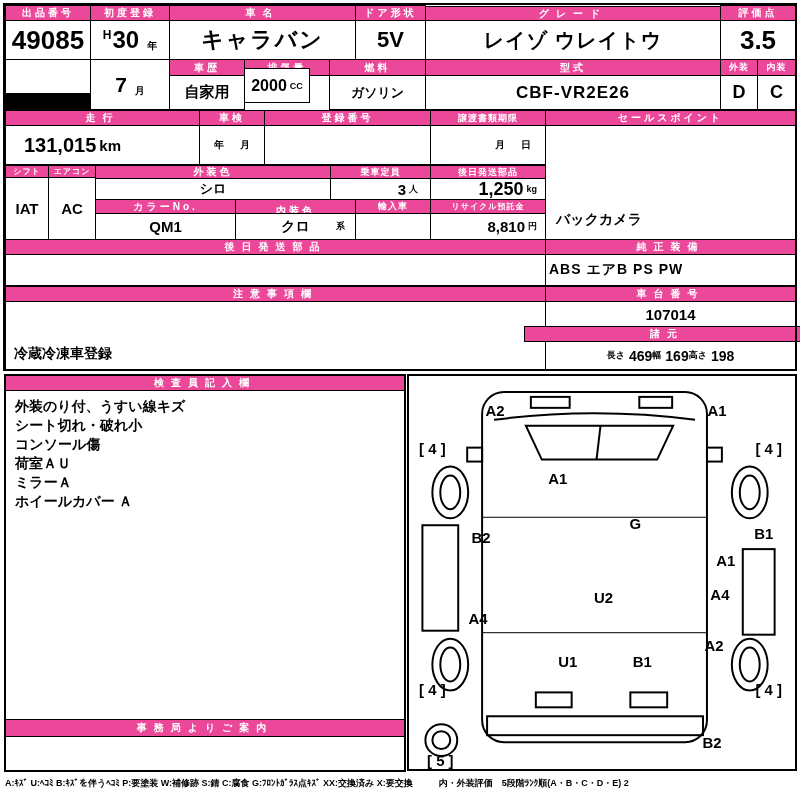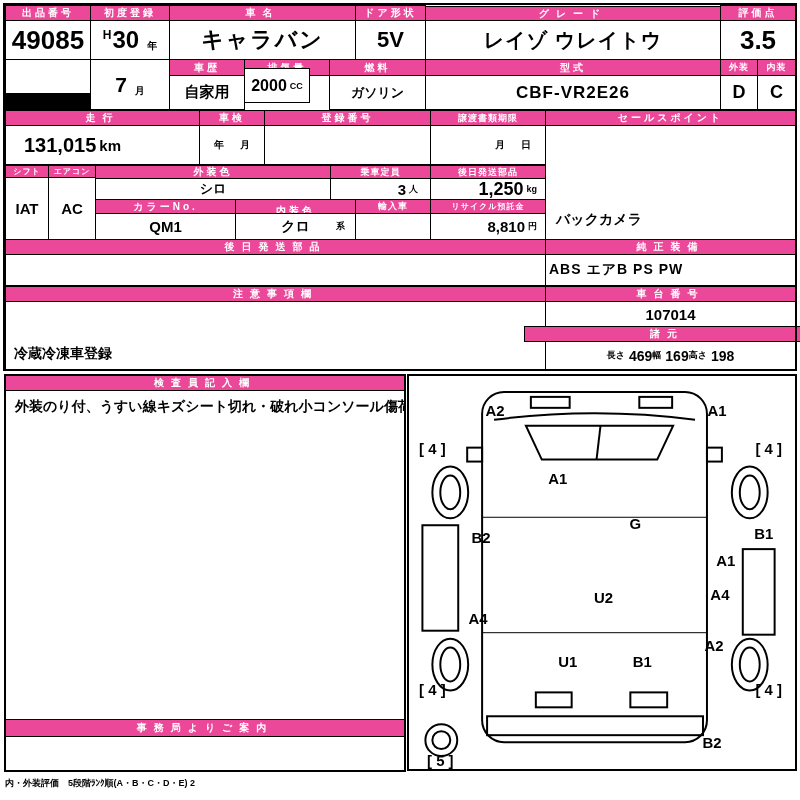--- a/index.html
+++ b/index.html
@@ -10,21 +10,21 @@
   .hdr{background:#ec4899;color:#fff;font-weight:bold;font-size:10px;letter-spacing:3px}
   .hdr.wide{letter-spacing:7px}
   .hdr.tight{letter-spacing:1px;font-size:9px}
   .blackfill{background:#000}
   .val{font-weight:bold}
   .left{justify-content:flex-start}
   .right{justify-content:flex-end}
   .topalign{align-items:flex-end}
   .unit{font-size:9px;font-weight:bold;margin-left:3px}
   .frame{position:absolute;border:2px solid #000;background:transparent;pointer-events:none;box-sizing:border-box}
-  .notes{align-items:flex-start;justify-content:flex-start;padding:6px 9px}
+  .notes{flex-direction:column;align-items:flex-start;justify-content:flex-start;padding:6px 9px}
   .note-line{font-weight:bold;font-size:14px;line-height:19px;white-space:nowrap}
   .era{font-size:12px;font-weight:bold;align-self:flex-start;margin-top:7px;margin-right:1px}
   .smallunit-low{font-size:10px;font-weight:bold;margin-left:8px;margin-top:12px}
   .suffix-right{position:absolute;right:10px;font-size:9px;font-weight:bold}
   .spec-pair{display:flex;align-items:center;gap:4px}
   .spec-k{font-size:9px;font-weight:bold}
   .spec-v{font-size:14px;font-weight:bold}
   svg{width:100%;height:100%;display:block}
   .car-outline{fill:none;stroke:#000;stroke-width:2}
   .car-outline .thin{stroke-width:1}
@@ -229,16 +229,17 @@
         <text x="303" y="374" class="diagram-label">B2</text>
         <text x="30" y="392" class="diagram-label">[ 5 ]</text>
       </svg>
   </div>
 
   <div class="frame" style="left:3px;top:3px;width:794px;height:368px"></div>
   <div class="frame" style="left:4px;top:374px;width:402px;height:398px"></div>
   <div class="frame" style="left:407px;top:374px;width:390px;height:397px"></div>
 
   <div class="legend">
+    <span>A:ｷｽﾞ U:ﾍｺﾐ B:ｷｽﾞを伴うﾍｺﾐ P:要塗装 W:補修跡 S:錆 C:腐食 G:ﾌﾛﾝﾄｶﾞﾗｽ点ｷｽﾞ XX:交換済み X:要交換</span>
     <span>内・外装評価　5段階ﾗﾝｸ順(A・B・C・D・E) 2</span>
   </div>
 
 </div>
 
 </body></html>

